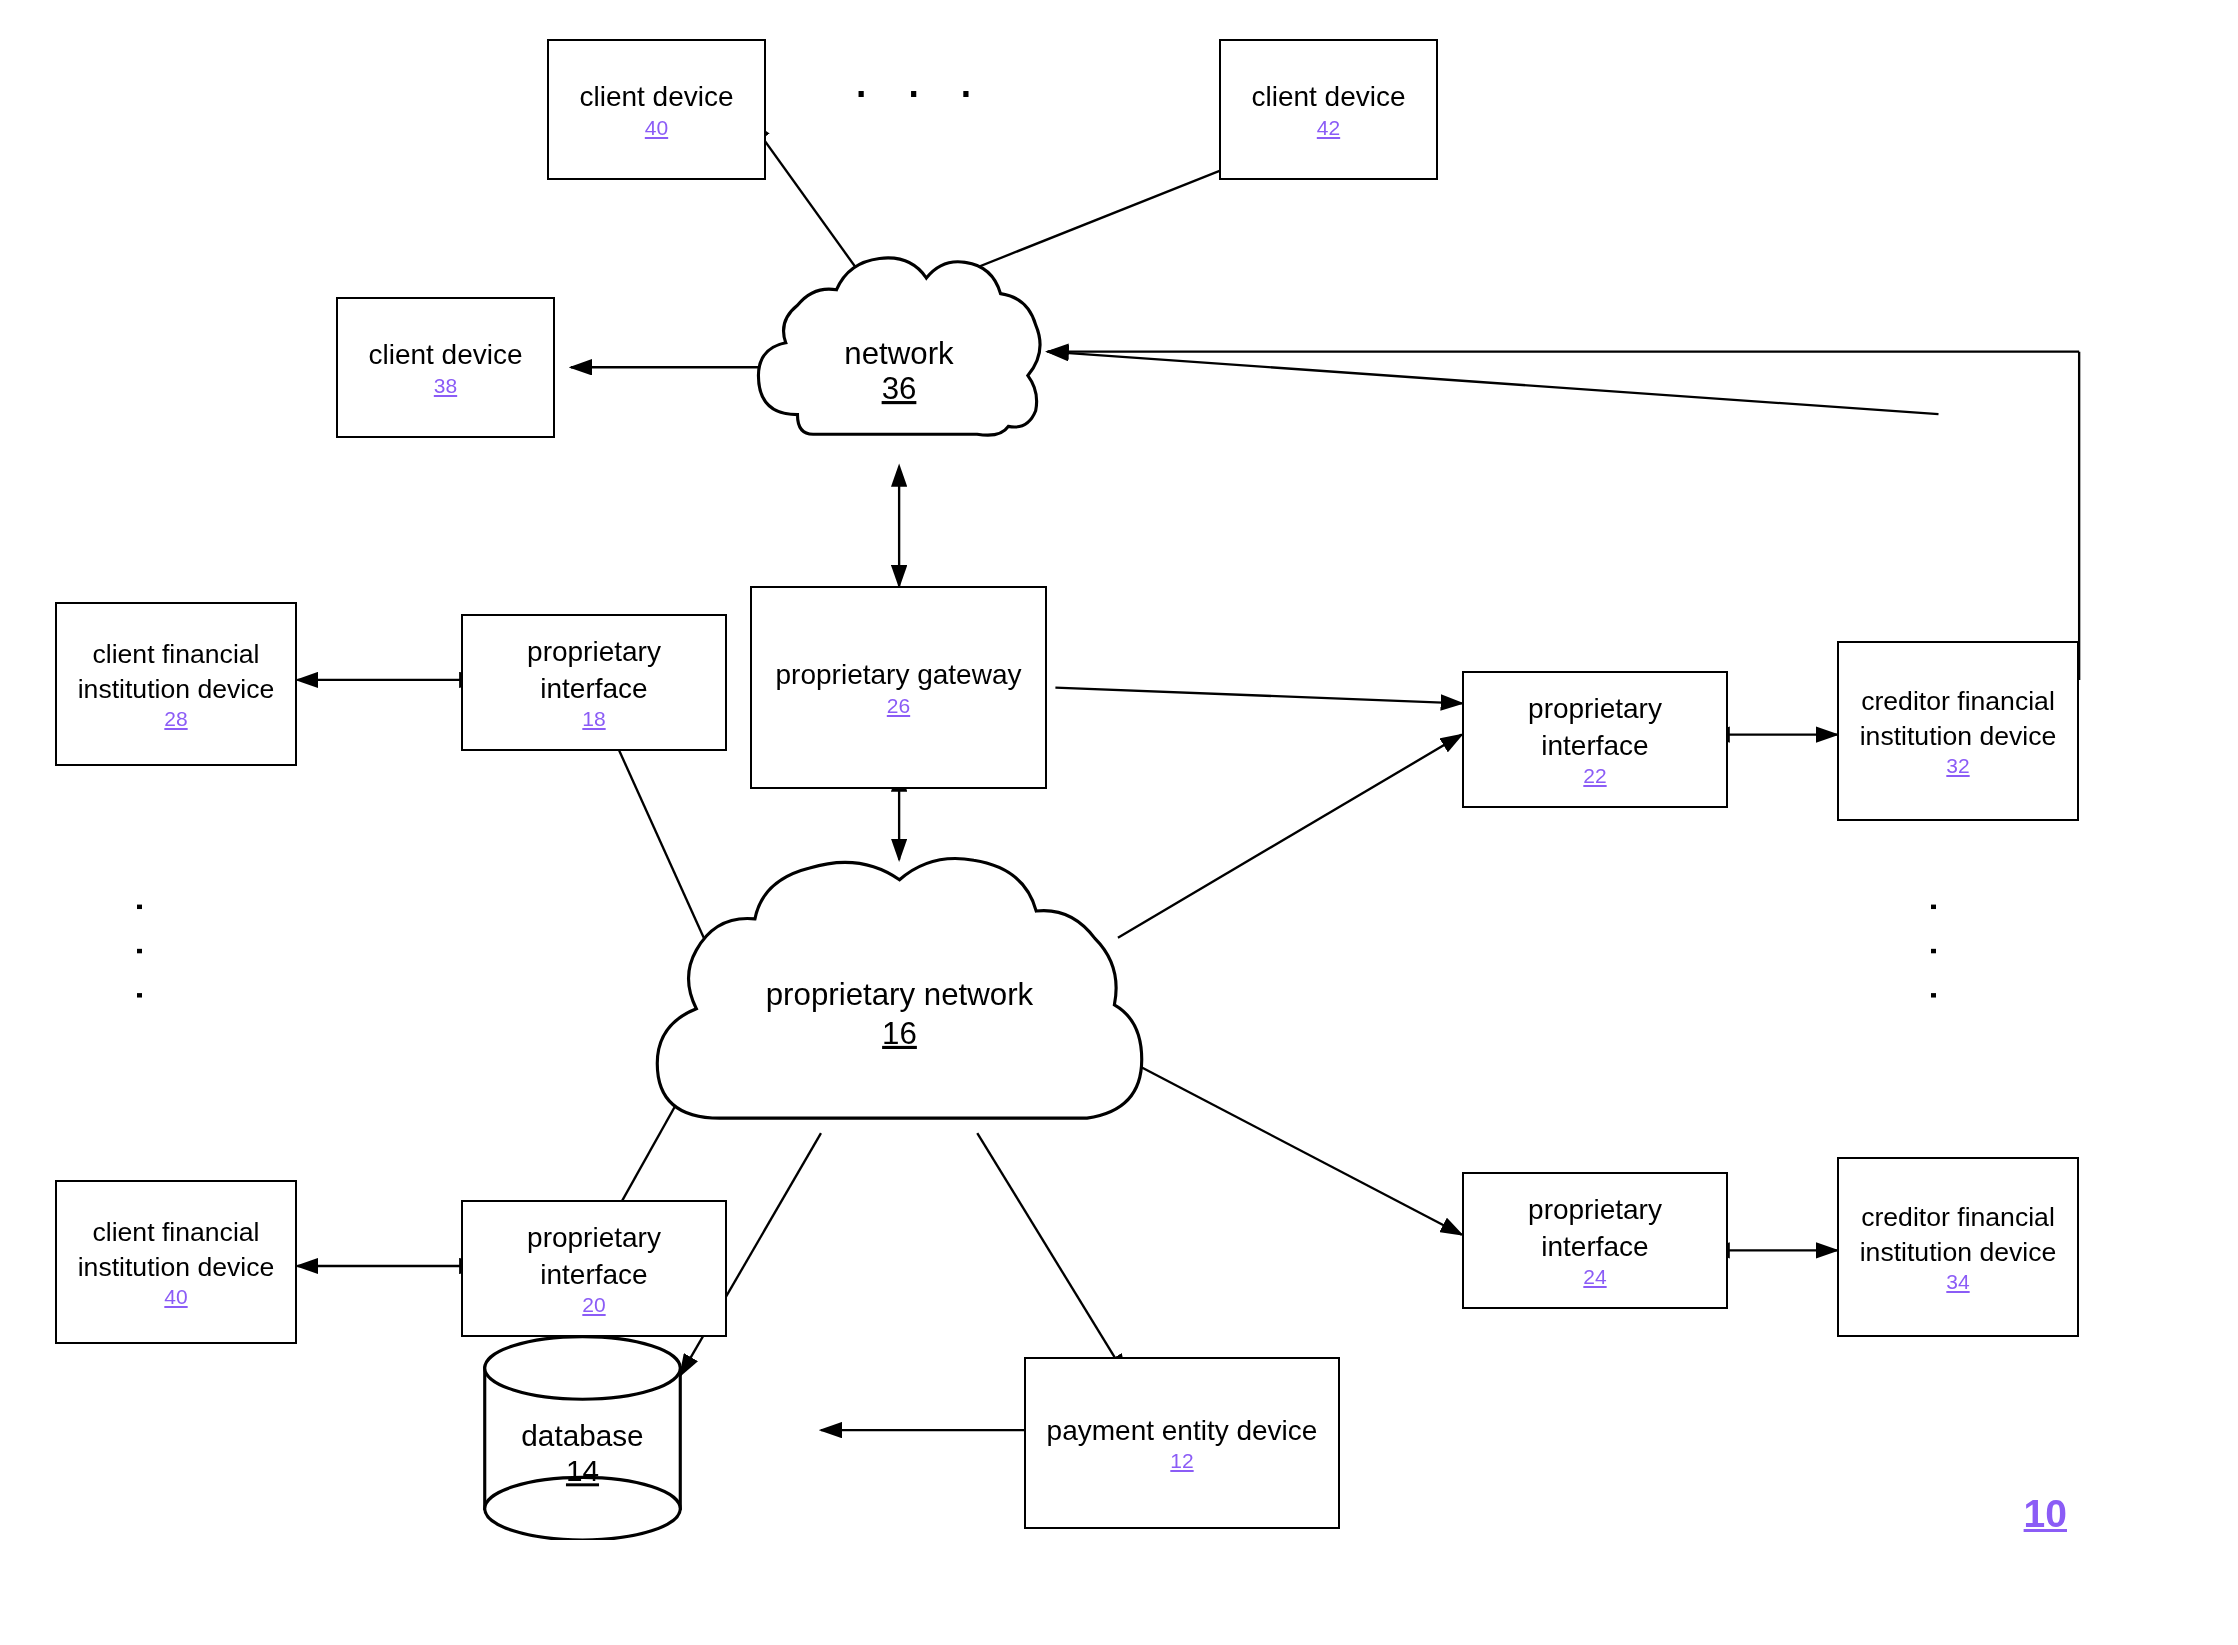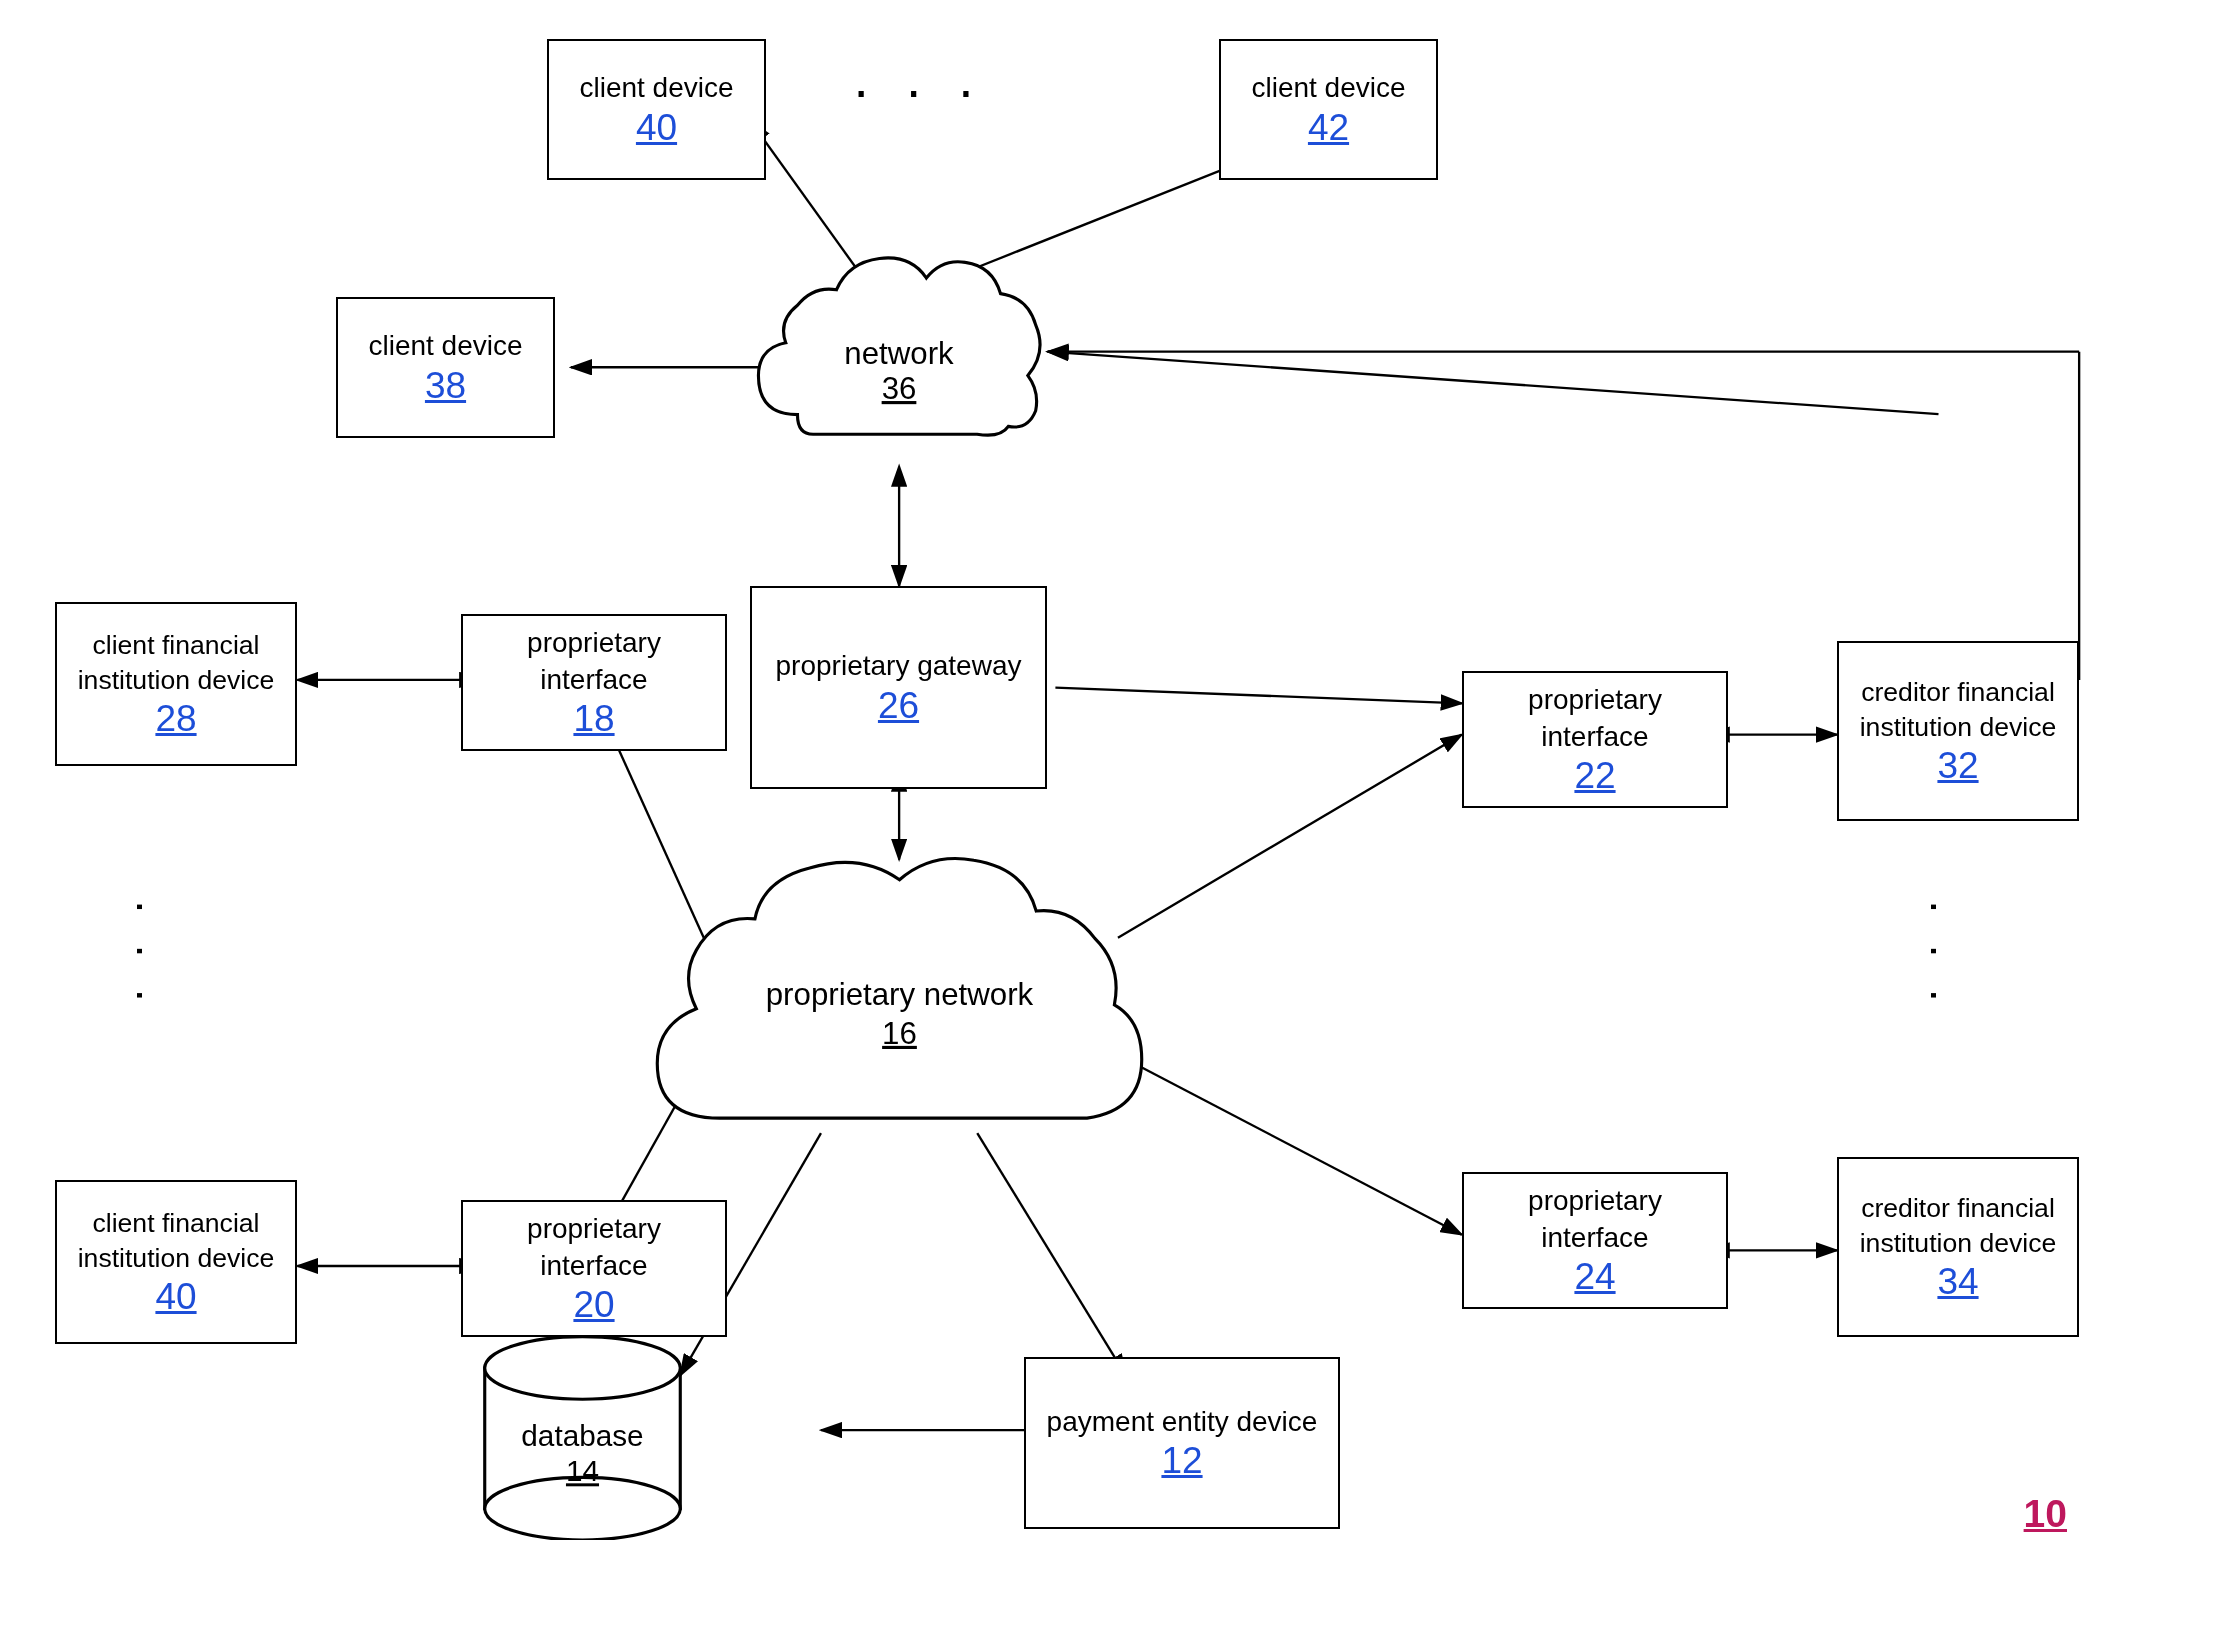--- a/index.html
+++ b/index.html
@@ -31,23 +31,23 @@
       padding: 7.8px;
     }
 
     .box-label {
       font-size: 28px;
       line-height: 1.3;
       color: #000;
     }
 
     .box-num {
-      font-size: 37px;
+      font-size: 21px;
       text-decoration: underline;
-      color: #1d4ed8;
+      color: #8b5cf6;
     }
 
     
     .cloud {
       position: absolute;
     }
 
     
     .cylinder {
       position: absolute;
@@ -61,21 +61,21 @@
       font-size: 47px;
       color: #000;
       line-height: 0.6;
       letter-spacing: 3.1px;
     }
 
     .diagram-num {
       position: absolute;
       font-size: 34px;
       text-decoration: underline;
-      color: #be185d;
+      color: #8b5cf6;
       font-weight: bold;
     }
 
     svg.arrows {
       position: absolute;
       top: 0; left: 0;
       width: 2239px;
       height: 1645px;
       pointer-events: none;
     }

